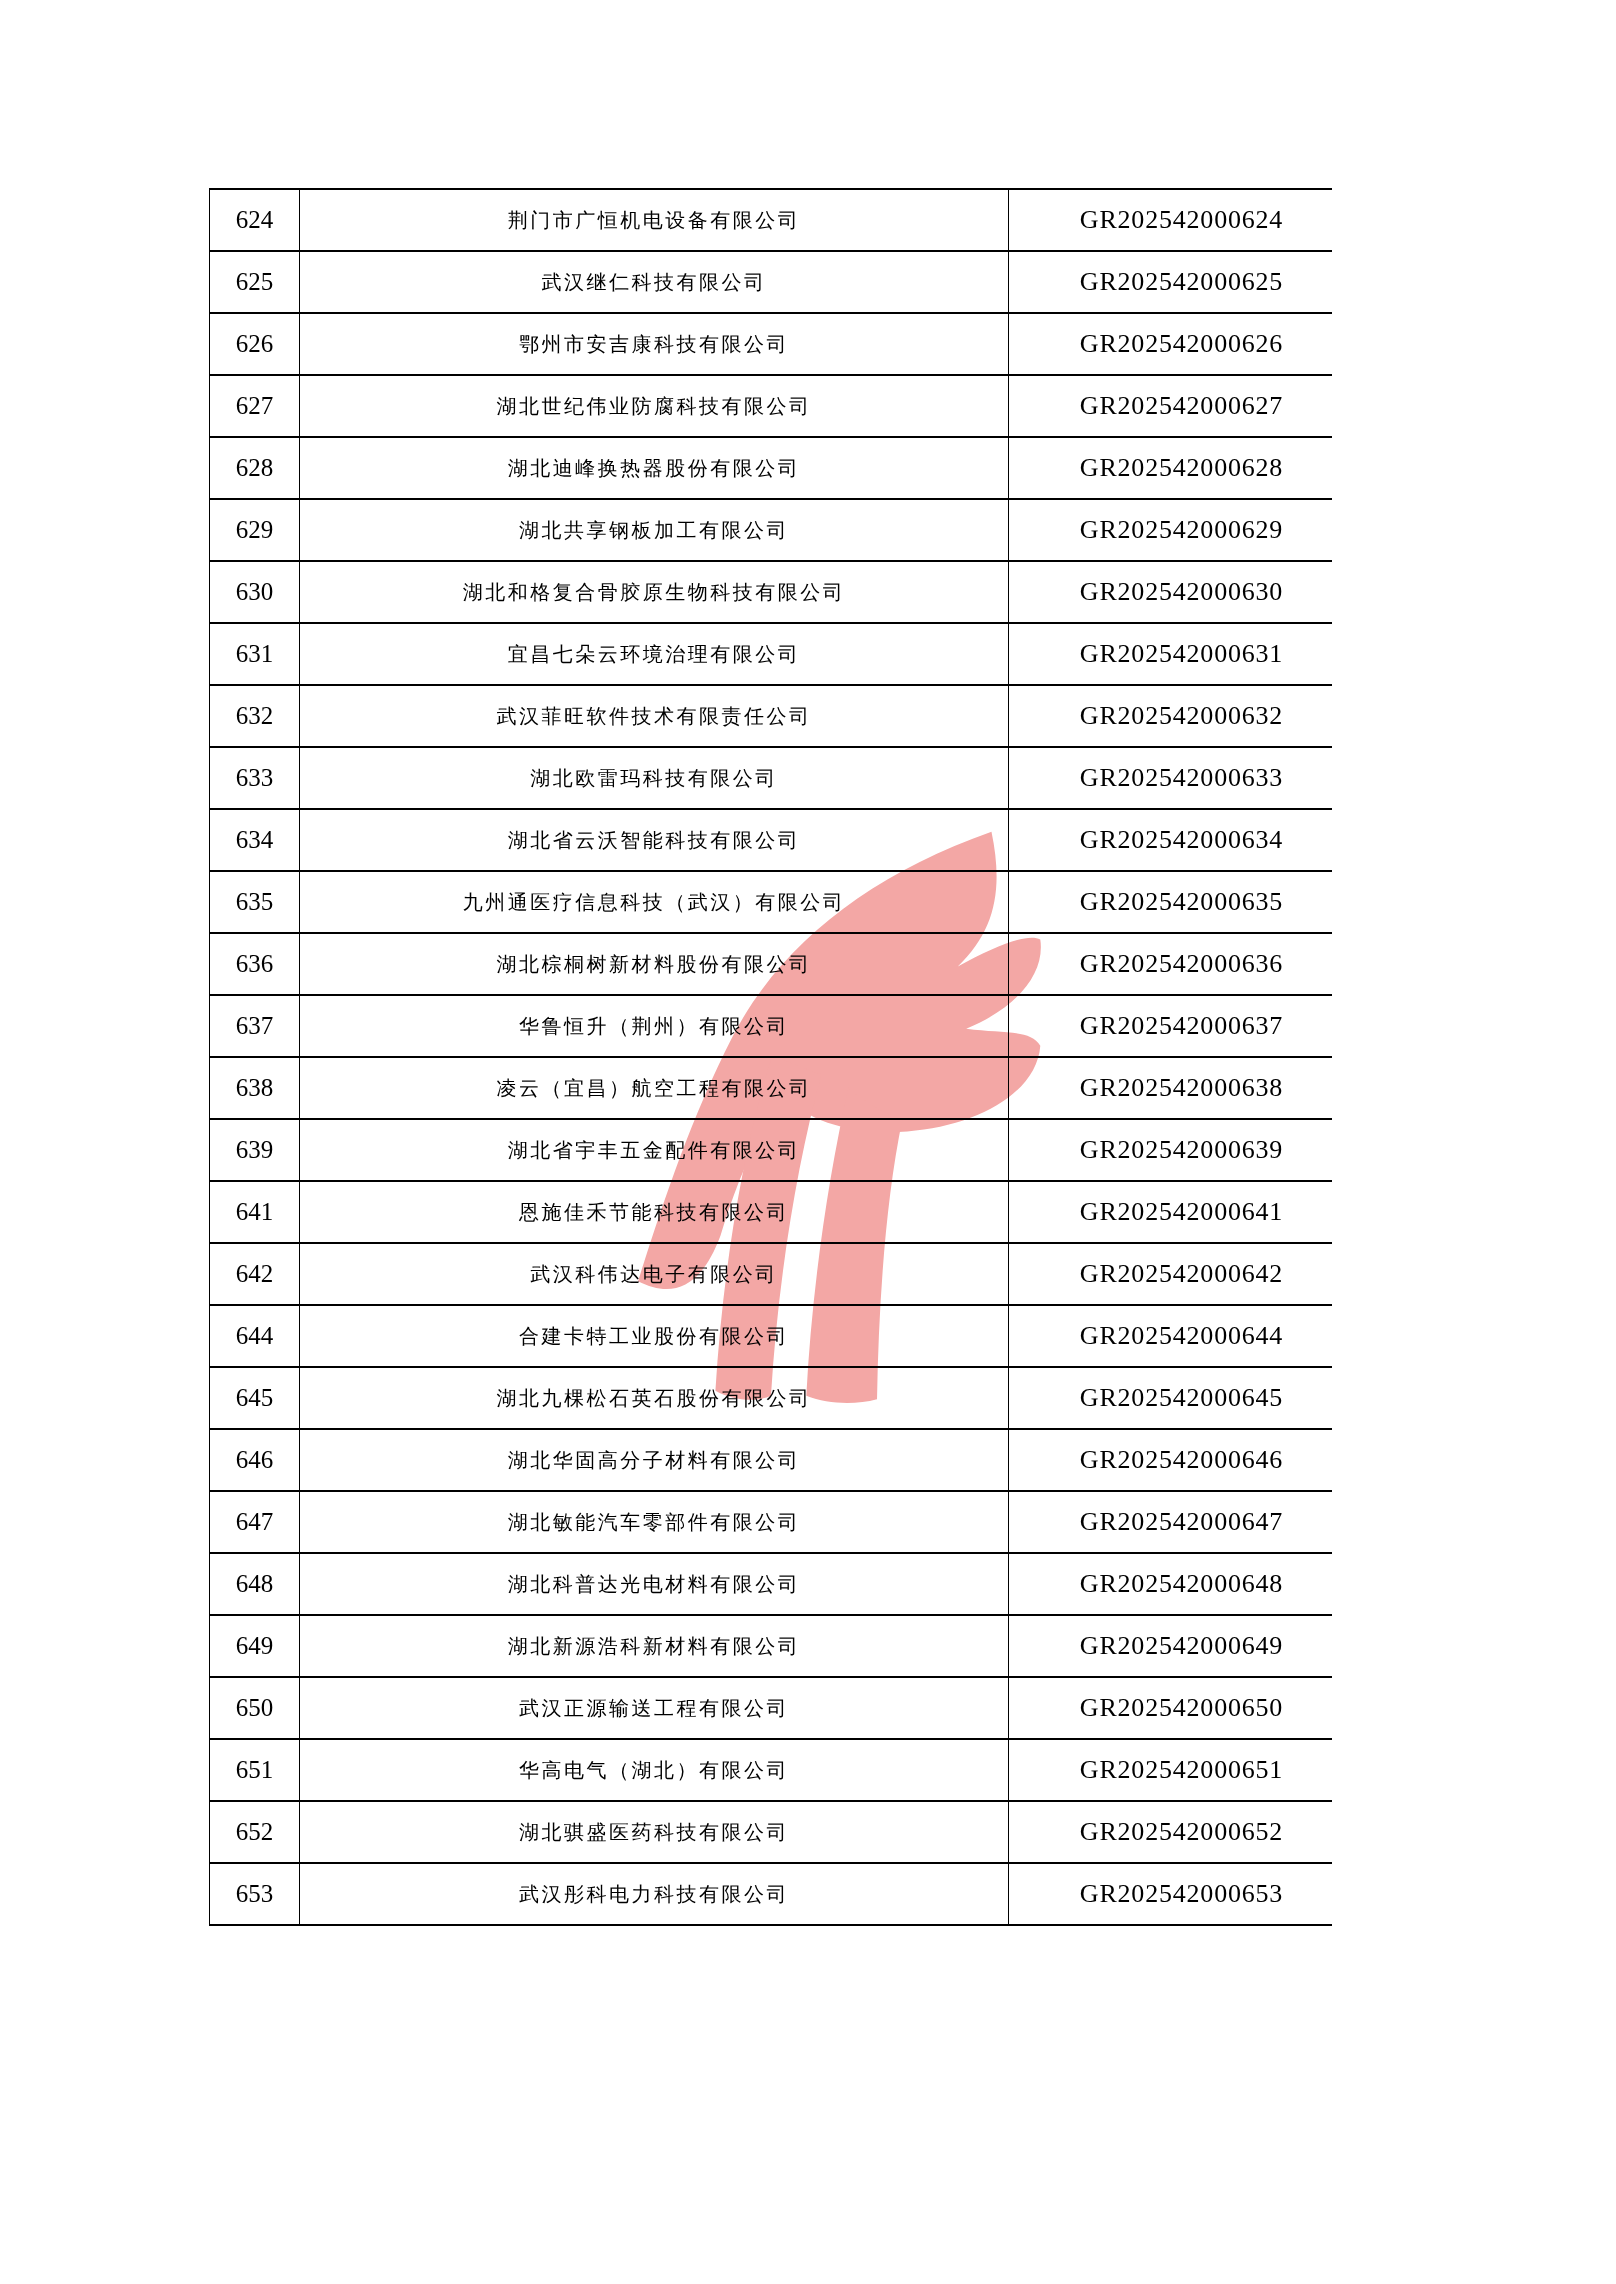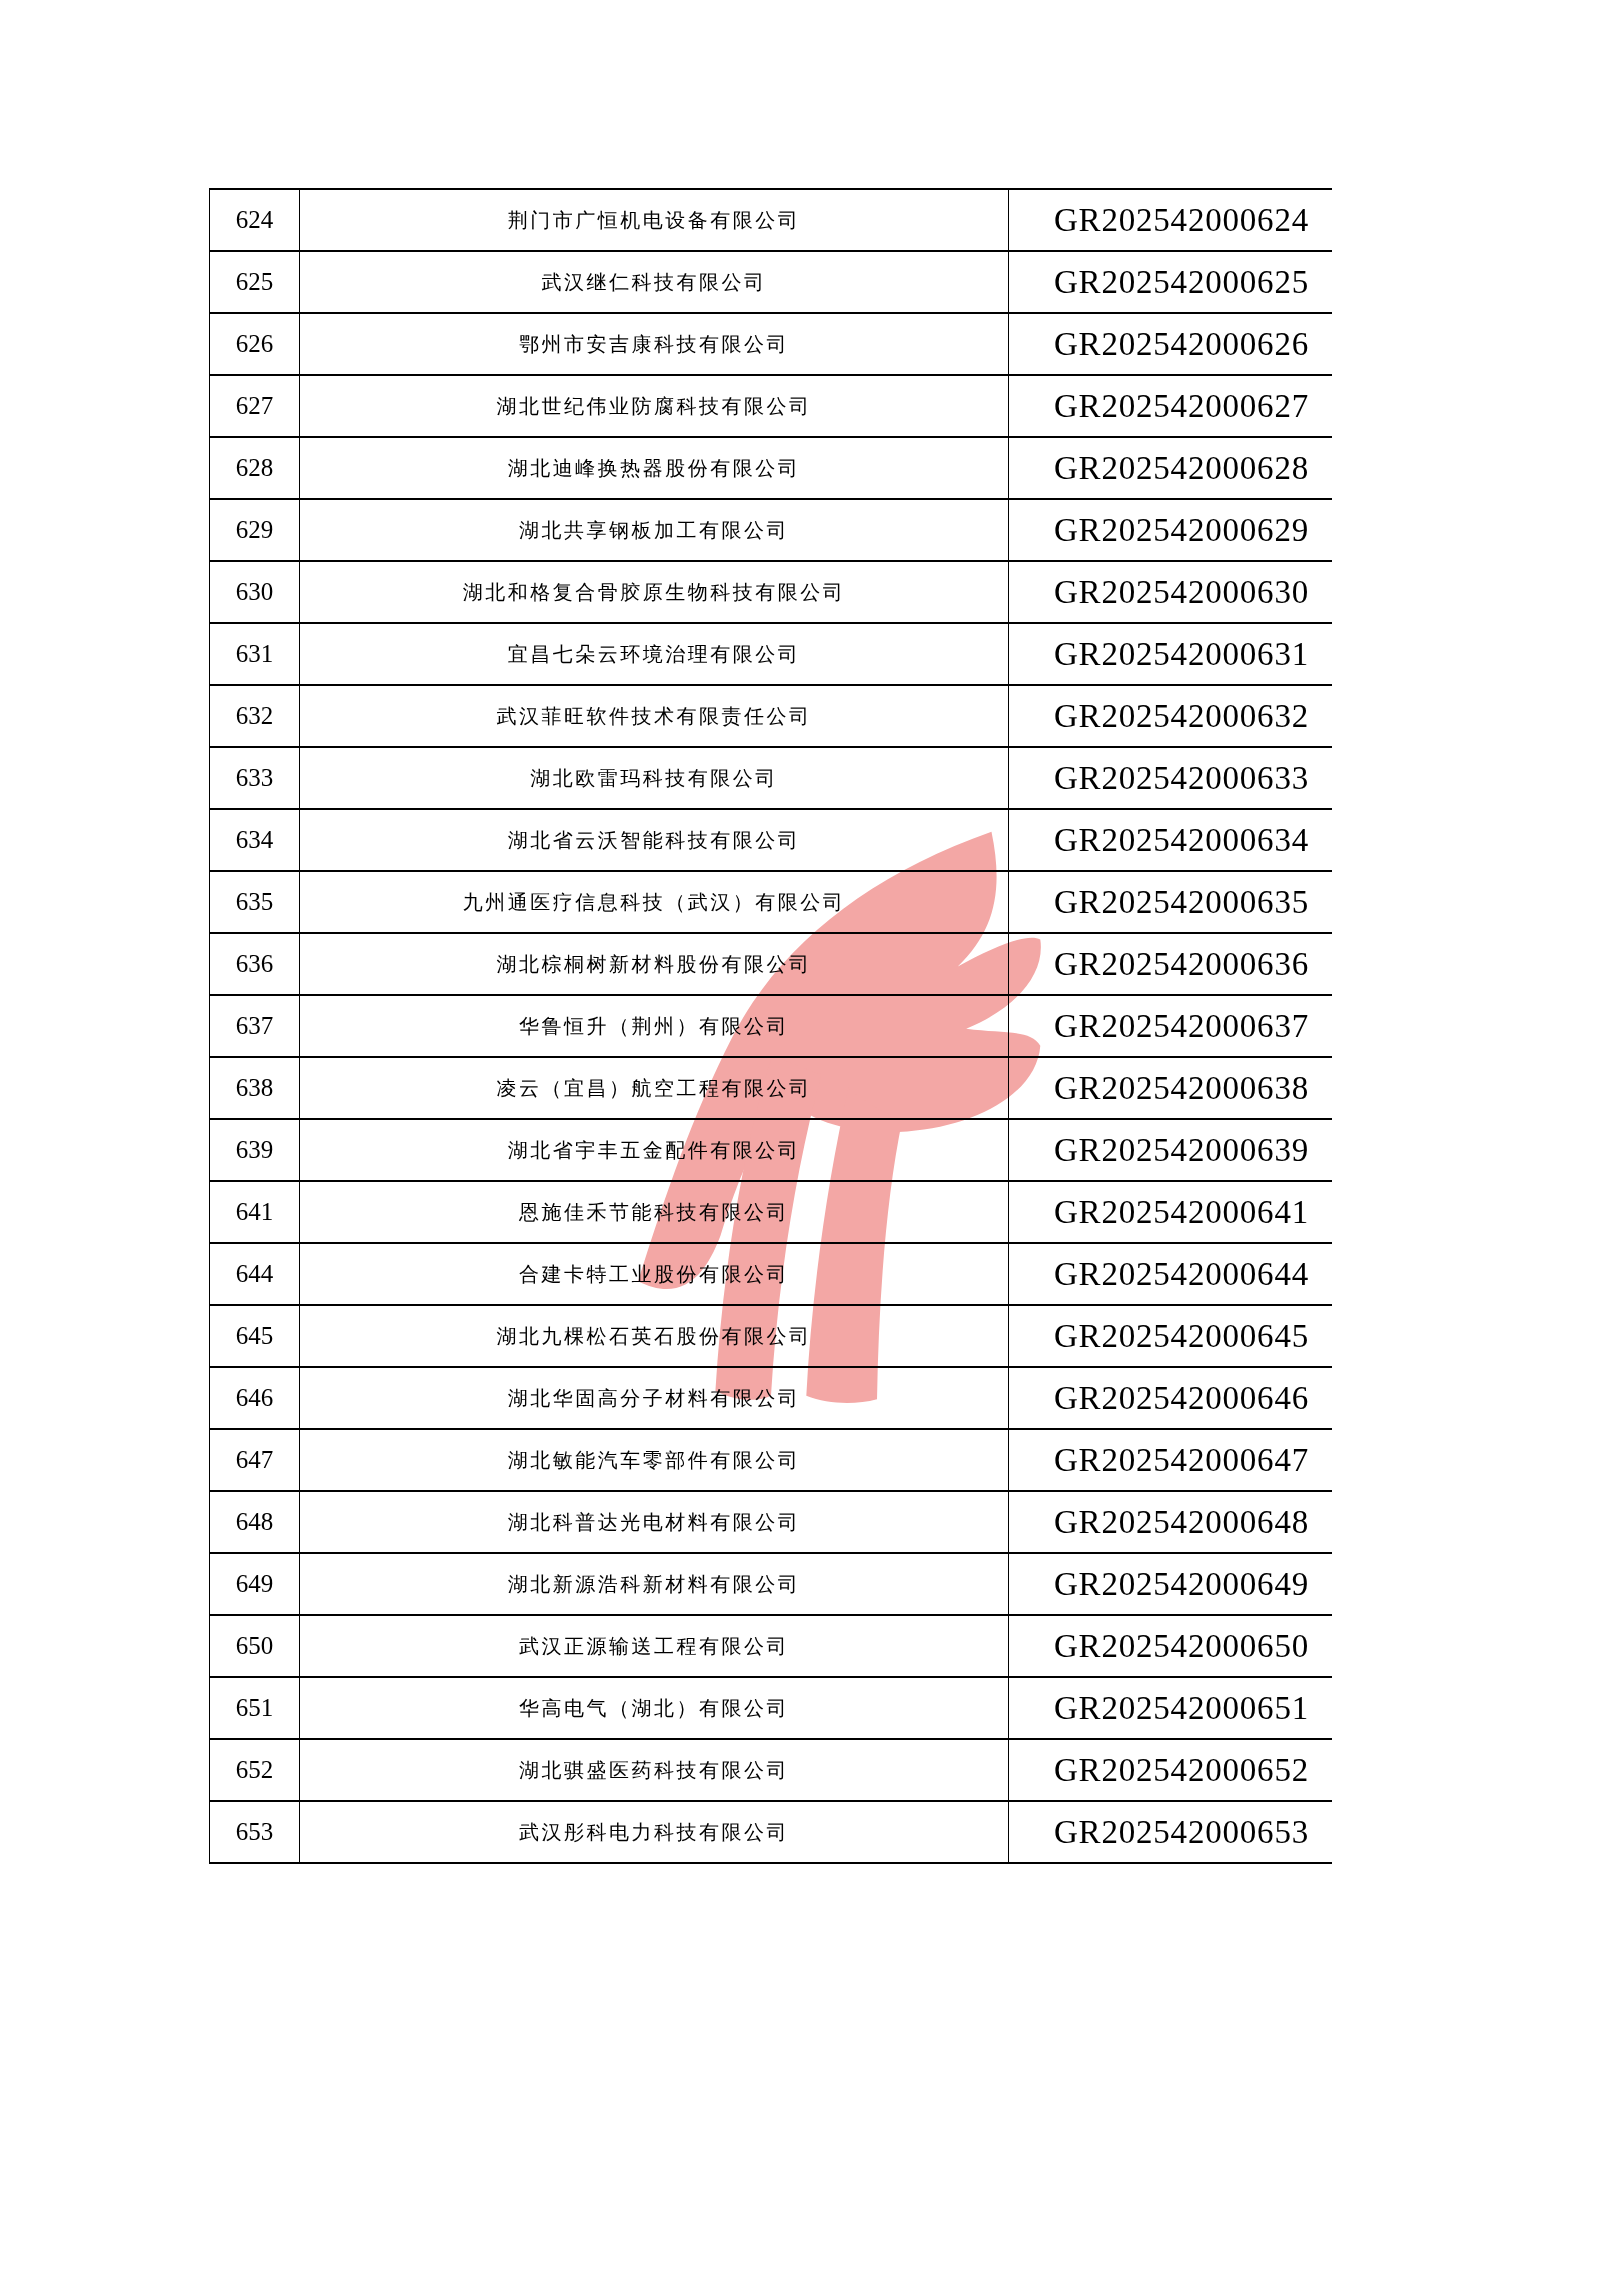--- a/index.html
+++ b/index.html
@@ -35,21 +35,21 @@
     border-bottom-width:2.5px;
     padding:0;
     text-align:center;
     vertical-align:middle;
     color:#000;
     overflow:hidden;
     white-space:nowrap;
   }
   td.c-no{font-size:25px;}
   td.c-company{font-size:20px;letter-spacing:2.5px;}
-  td.c-cert{font-size:33px;letter-spacing:0.8px;}
+  td.c-cert{font-size:26px;letter-spacing:0.8px;}
 </style>
 </head>
 <body>
 
 <div class="page">
 
   <svg class="watermark" viewBox="0 0 1920 2713" xmlns="http://www.w3.org/2000/svg" aria-hidden="true">
     <path d="M 1178 988
              C 1192 1055 1183 1105 1138 1148
              C 1185 1122 1222 1108 1236 1116
@@ -159,20 +159,25 @@
           <td class="c-no">639</td>
           <td class="c-company">湖北省宇丰五金配件有限公司</td>
           <td class="c-cert">GR202542000639</td>
         </tr>
         <tr>
           <td class="c-no">641</td>
           <td class="c-company">恩施佳禾节能科技有限公司</td>
           <td class="c-cert">GR202542000641</td>
         </tr>
         <tr>
+          <td class="c-no">642</td>
+          <td class="c-company">武汉科伟达电子有限公司</td>
+          <td class="c-cert">GR202542000642</td>
+        </tr>
+        <tr>
           <td class="c-no">644</td>
           <td class="c-company">合建卡特工业股份有限公司</td>
           <td class="c-cert">GR202542000644</td>
         </tr>
         <tr>
           <td class="c-no">645</td>
           <td class="c-company">湖北九棵松石英石股份有限公司</td>
           <td class="c-cert">GR202542000645</td>
         </tr>
         <tr>

